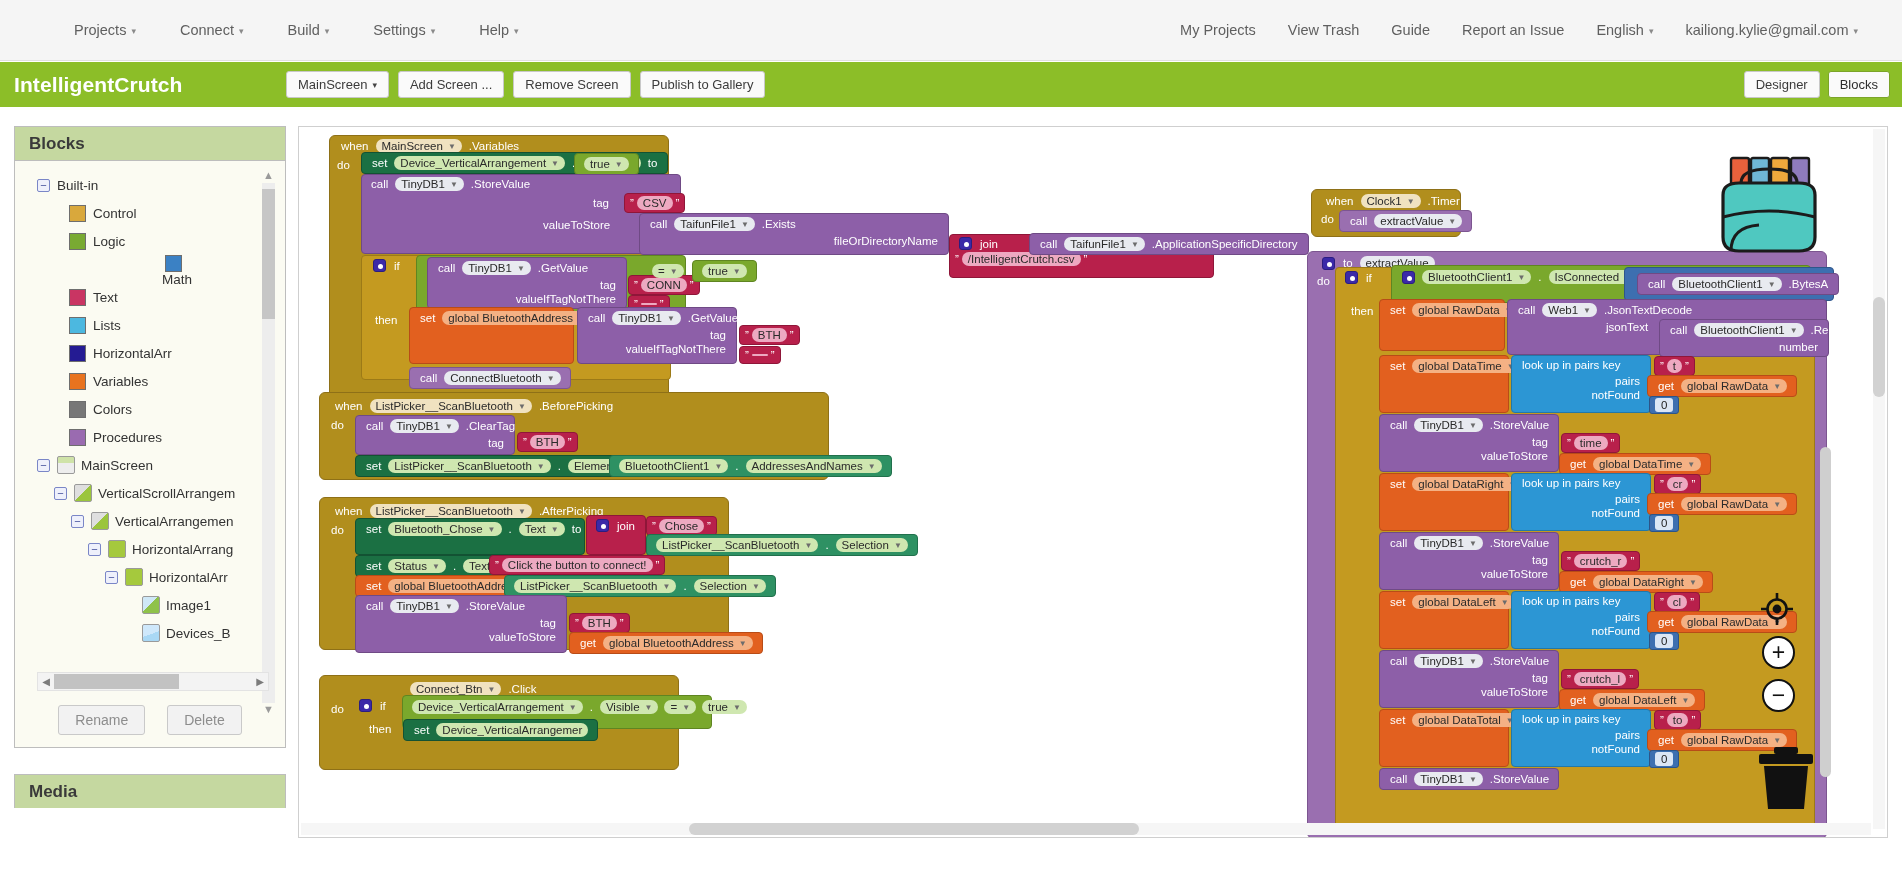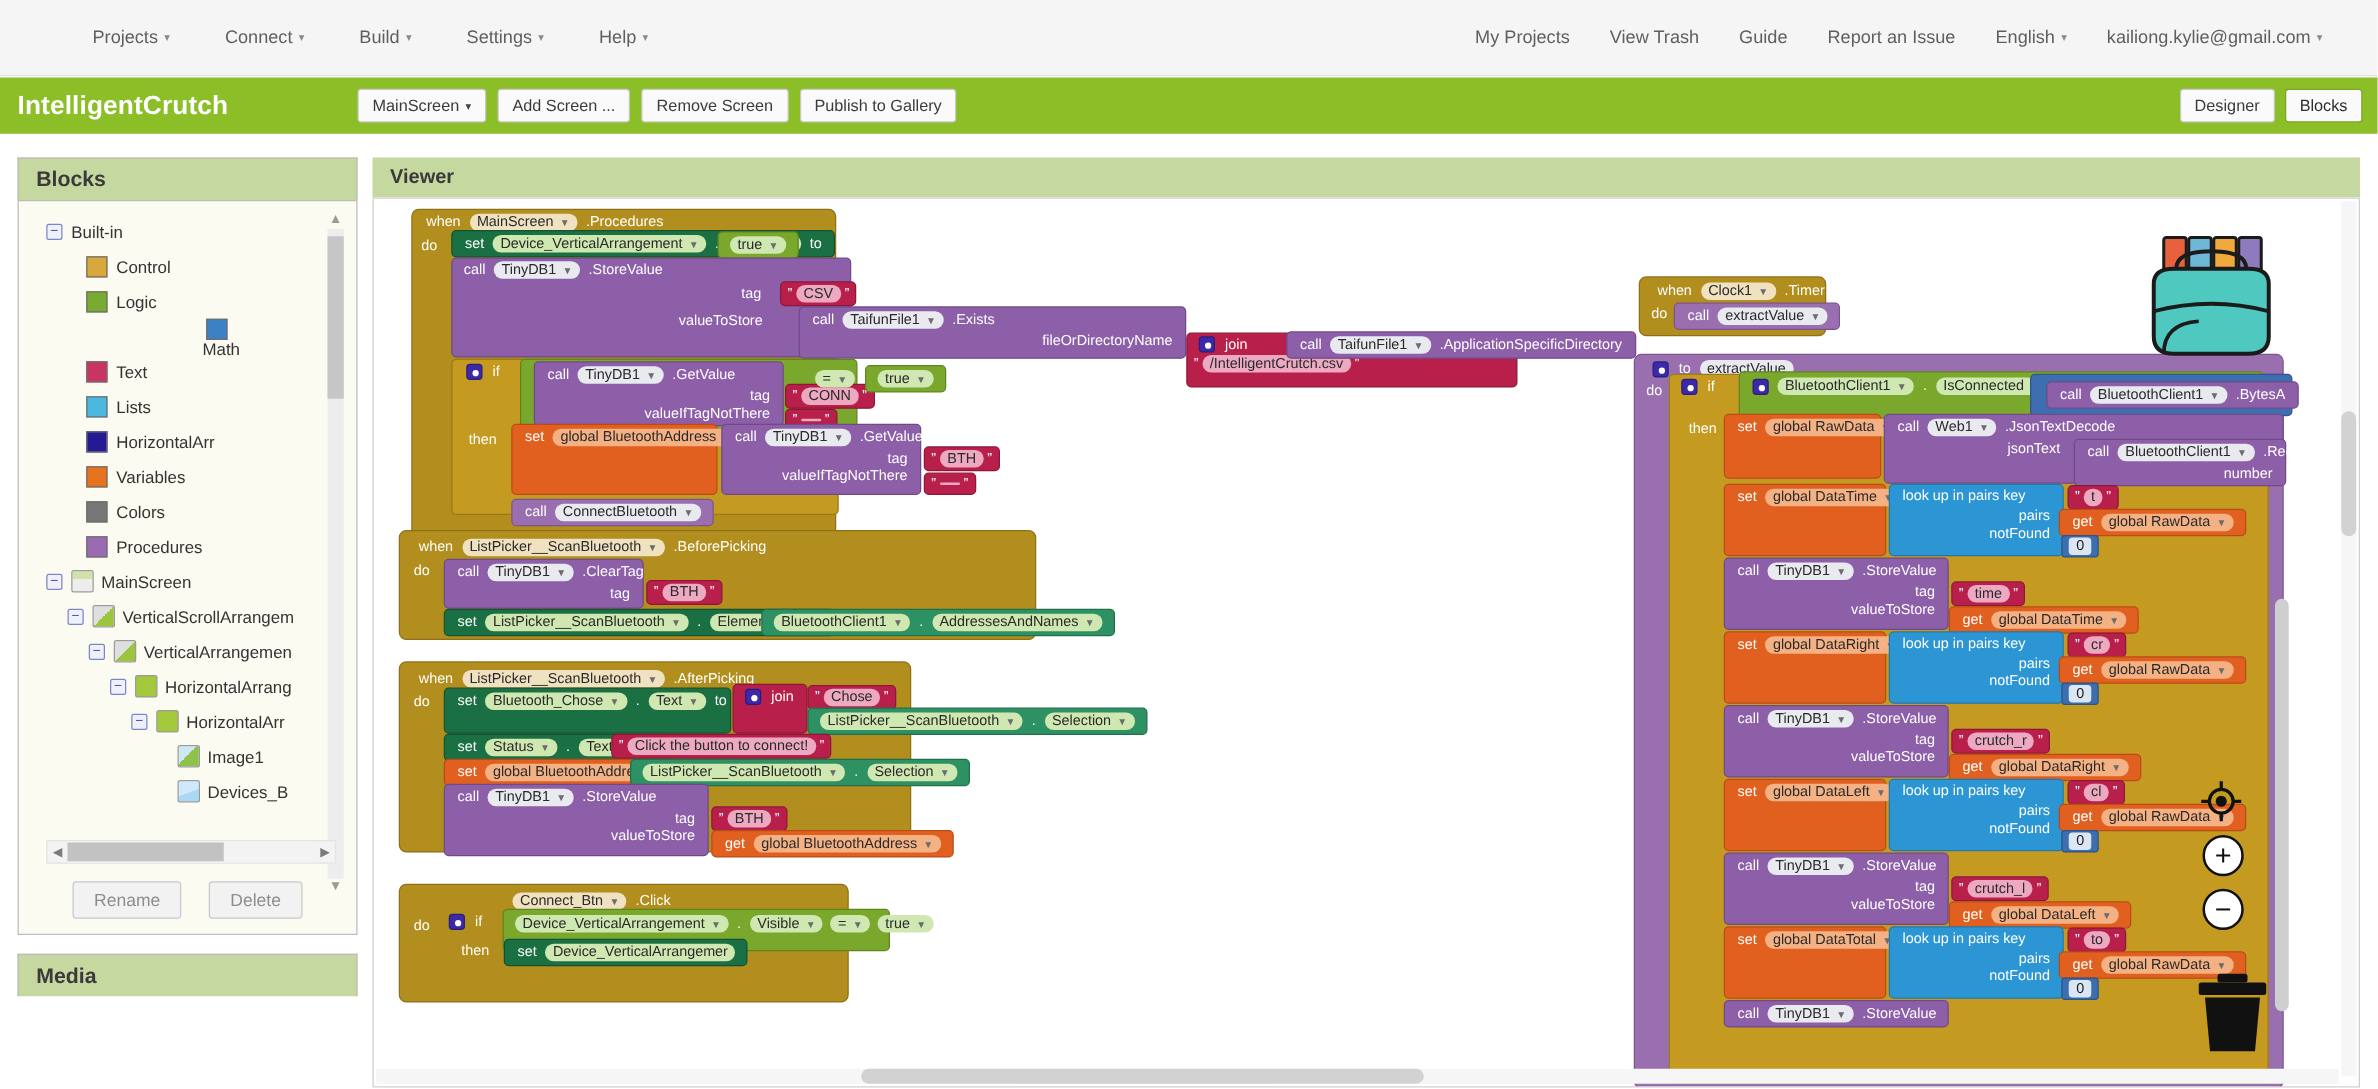--- a/index.html
+++ b/index.html
@@ -90,21 +90,21 @@
   }
   #hscroll .arr{ width:16px; text-align:center; font-size:10px; color:#7b7b7b;}
   #hscroll .htrack{ flex:1; height:17px; position:relative; background:#f3f3f3;}
   #hscroll .hthumb{ position:absolute; left:0; top:1px; width:125px; height:15px; background:#c2c2c2;}
 
   #btnrow{ position:absolute; bottom:12px; left:0; width:100%; display:flex; justify-content:center; gap:22px;}
   .gbtn{
     background:#f2f2f2; border:1px solid #c9c9c9; border-radius:3px;
     font-size:14px; color:#8d8d8d; padding:6px 16px; cursor:pointer;
   }
-  #media-head{ margin-top:15px; }
+  #media-head{ margin-top:26px; }
 
   
   #viewer{ position:absolute; left:298px; top:126px; width:1590px; height:745px;}
   #viewer-head{
     background:#c5d8a0; height:32px; display:flex; align-items:center;
     padding-left:14px; font-size:16px; font-weight:bold; color:#3a3a3a;
   }
   #canvas{
     position:relative; width:1590px; height:712px; background:#ffffff;
     border:1px solid #cfcfcf; overflow:hidden;
@@ -324,32 +324,31 @@
 
     <div id="btnrow">
       <div class="gbtn">Rename</div>
       <div class="gbtn">Delete</div>
     </div>
   </div>
   <div class="panel-head" id="media-head">Media</div>
 </div>
 
 <div id="viewer">
-  <div id="viewer-head">Viewer</div>
   <div id="canvas">
 
     <div class="blk hat" style="left:30px; top:8px; width:340px; height:300px; border-radius:6px 6px 6px 6px;"></div>
     <div class="blk" style="left:30px; top:8px;">
       <div class="row" style="padding:4px 8px;">
         <span class="lbl">when</span>
         <span class="field lt">
             <span>MainScreen</span>
             <span class="fcar">▼</span>
           </span>
-        <span class="lbl">.Procedures</span>
+        <span class="lbl">.Variables</span>
       </div>
     </div>
     <div class="blk" style="left:34px; top:32px;">
       <span class="lbl">do</span>
     </div>
 
     <div class="blk darkgreen" style="left:62px; top:25px; border-radius:4px;">
       <div class="row" style="padding:3px 6px;">
         <span class="lbl">set</span>
         <span class="field grn">

